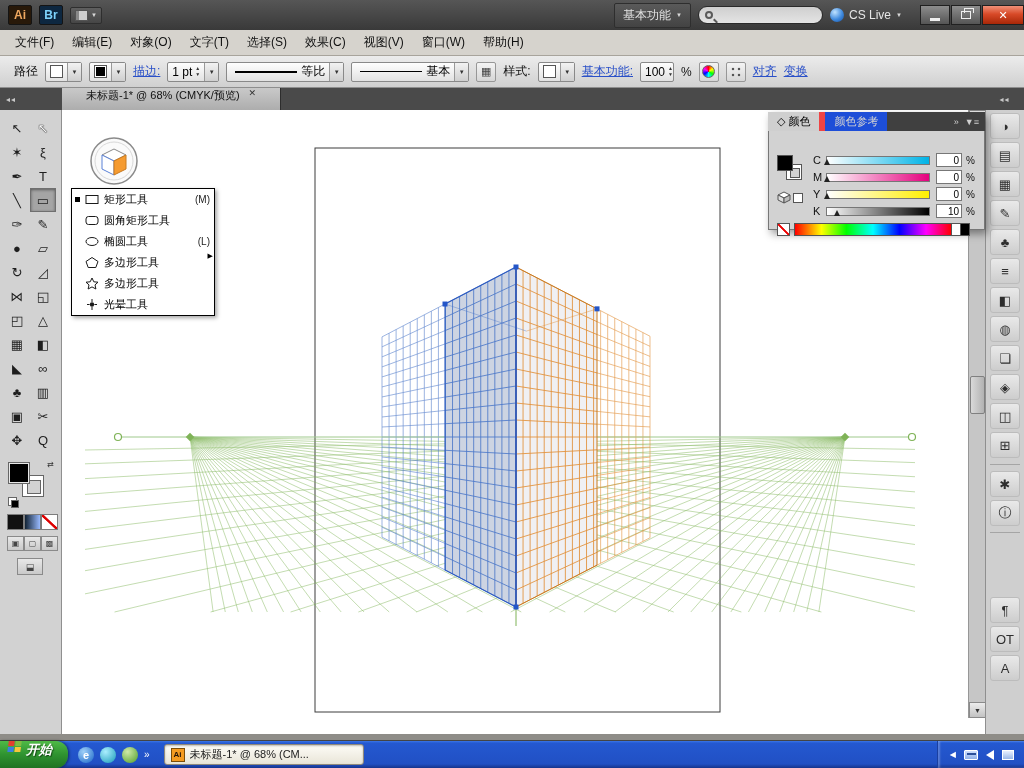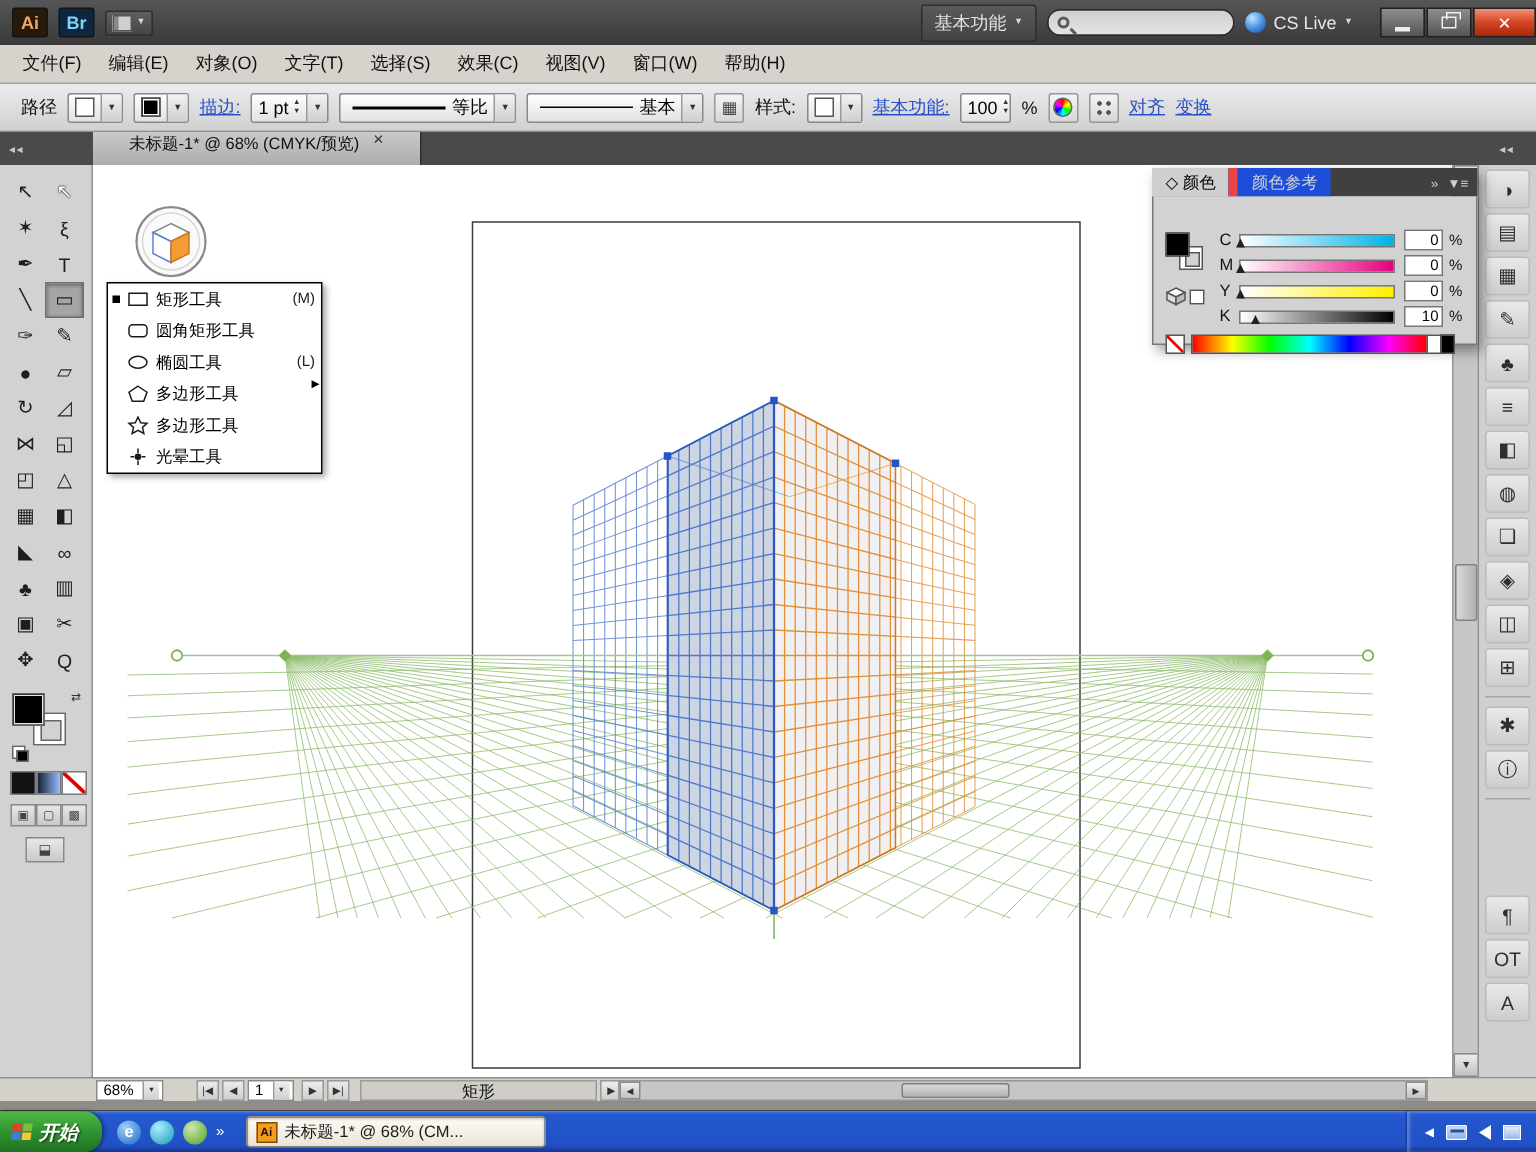--- a/index.html
+++ b/index.html
@@ -141,21 +141,21 @@
 .sb-btn{width:15px;justify-content:center;border:1px solid #9a9a9a;background:linear-gradient(#ececec,#cfcfcf);font-size:7px;color:#333;margin-left:1px}
 .sb-status{left:240px;width:158px;justify-content:center;border:1px solid #9a9a9a;background:#d0cdc6;color:#111;font-size:11px}
 .hscroll{position:absolute;left:412px;top:1px;width:540px;height:14px;background:#c6c6c6;border:1px solid #979797}
 .hs-btn{position:absolute;top:0;width:14px;height:12px;background:linear-gradient(#ececec,#c2c2c2);border:1px solid #8a8a8a;display:flex;align-items:center;justify-content:center;font-size:6px;color:#333}
 .hs-thumb{position:absolute;left:188px;top:1px;width:72px;height:10px;background:linear-gradient(#d9d9d9,#b2b2b2);border:1px solid #808080;border-radius:2px}
 .sb-corner{position:absolute;left:953px;top:0;width:71px;height:15px;background:#d4d1ca}
 
 
 .win-edge{position:absolute;left:0;top:734px;width:1024px;height:7px;background:#8f8d88;border-bottom:1px solid #444}
 .taskbar{position:absolute;left:0;top:741px;width:1024px;height:27px;background:linear-gradient(#3a76e8,#2458d0 8%,#2150c4 85%,#16348c);display:flex;align-items:center;z-index:60}
-.start-btn{height:27px;padding:0 16px 0 8px;border-radius:0 12px 12px 0;background:linear-gradient(#4fba46,#2f9330 50%,#1f7322);display:flex;align-items:center;gap:5px;box-shadow:1px 0 3px rgba(0,0,0,.5)}
+.start-btn{height:27px;padding:0 16px 0 8px;border-radius:0 12px 12px 0;background:linear-gradient(#4fba46,#2f9330 50%,#1f7322);display:flex;gap:5px;box-shadow:1px 0 3px rgba(0,0,0,.5)}
 .start-text{color:#fff;font-weight:bold;font-style:italic;font-size:13px;text-shadow:1px 1px 1px rgba(0,0,0,.5)}
 .flag{width:13px;height:12px;display:grid;grid-template-columns:6px 6px;grid-auto-rows:5px;gap:1px;transform:skewX(-8deg)}
 .flag i:nth-child(1){background:#e33e30}.flag i:nth-child(2){background:#7dbd42}
 .flag i:nth-child(3){background:#3a7fe0}.flag i:nth-child(4){background:#f5c63c}
 .ql{display:flex;align-items:center;gap:6px;margin-left:10px}
 .ql-icon{width:16px;height:16px;border-radius:50%}
 .ql-e{background:radial-gradient(circle at 35% 30%,#9fd0f8,#1a66c8);color:#fff;font-size:11px;font-weight:bold;display:flex;align-items:center;justify-content:center;border-radius:50%}
 .ql-teal{background:radial-gradient(circle at 35% 30%,#aef,#1899b8)}
 .ql-green{background:radial-gradient(circle at 35% 30%,#cfe9a8,#4e9e28)}
 .ql-more{color:#fff;font-size:10px}
@@ -765,42 +765,20 @@
           <span class="cp-ch">K</span>
           <div class="cp-track ch-K">
             <span class="cp-marker" style="left: 10%;"></span>
           </div>
           <div class="cp-val">10</div>
           <span class="cp-pct">%</span>
         </div>
       </div>
   </div>
 
-  <div class="statusbar">
-    <div class="sb-item sb-combo" style="left:64px">
-      <span>68%</span>
-      <span class="drop2">▼</span>
-    </div>
-    <div class="sb-item sb-btn" style="left:130px">|◀</div>
-    <div class="sb-item sb-btn" style="left:147px">◀</div>
-    <div class="sb-item sb-combo" style="left:165px">
-      <span>1</span>
-      <span class="drop2">▼</span>
-    </div>
-    <div class="sb-item sb-btn" style="left:200px">▶</div>
-    <div class="sb-item sb-btn" style="left:217px">▶|</div>
-    <div class="sb-item sb-status">矩形</div>
-    <div class="sb-item sb-btn" style="left:399px">▶</div>
-    <div class="hscroll">
-      <div class="hs-btn" style="left:0">◀</div>
-      <div class="hs-thumb"></div>
-      <div class="hs-btn" style="right:0">▶</div>
-    </div>
-    <div class="sb-corner"></div>
-  </div>
 
   <div class="win-edge"></div>
 
   <div class="taskbar">
     <div class="start-btn">
       <span class="flag">
           <i></i>
           <i></i>
           <i></i>
           <i></i>

